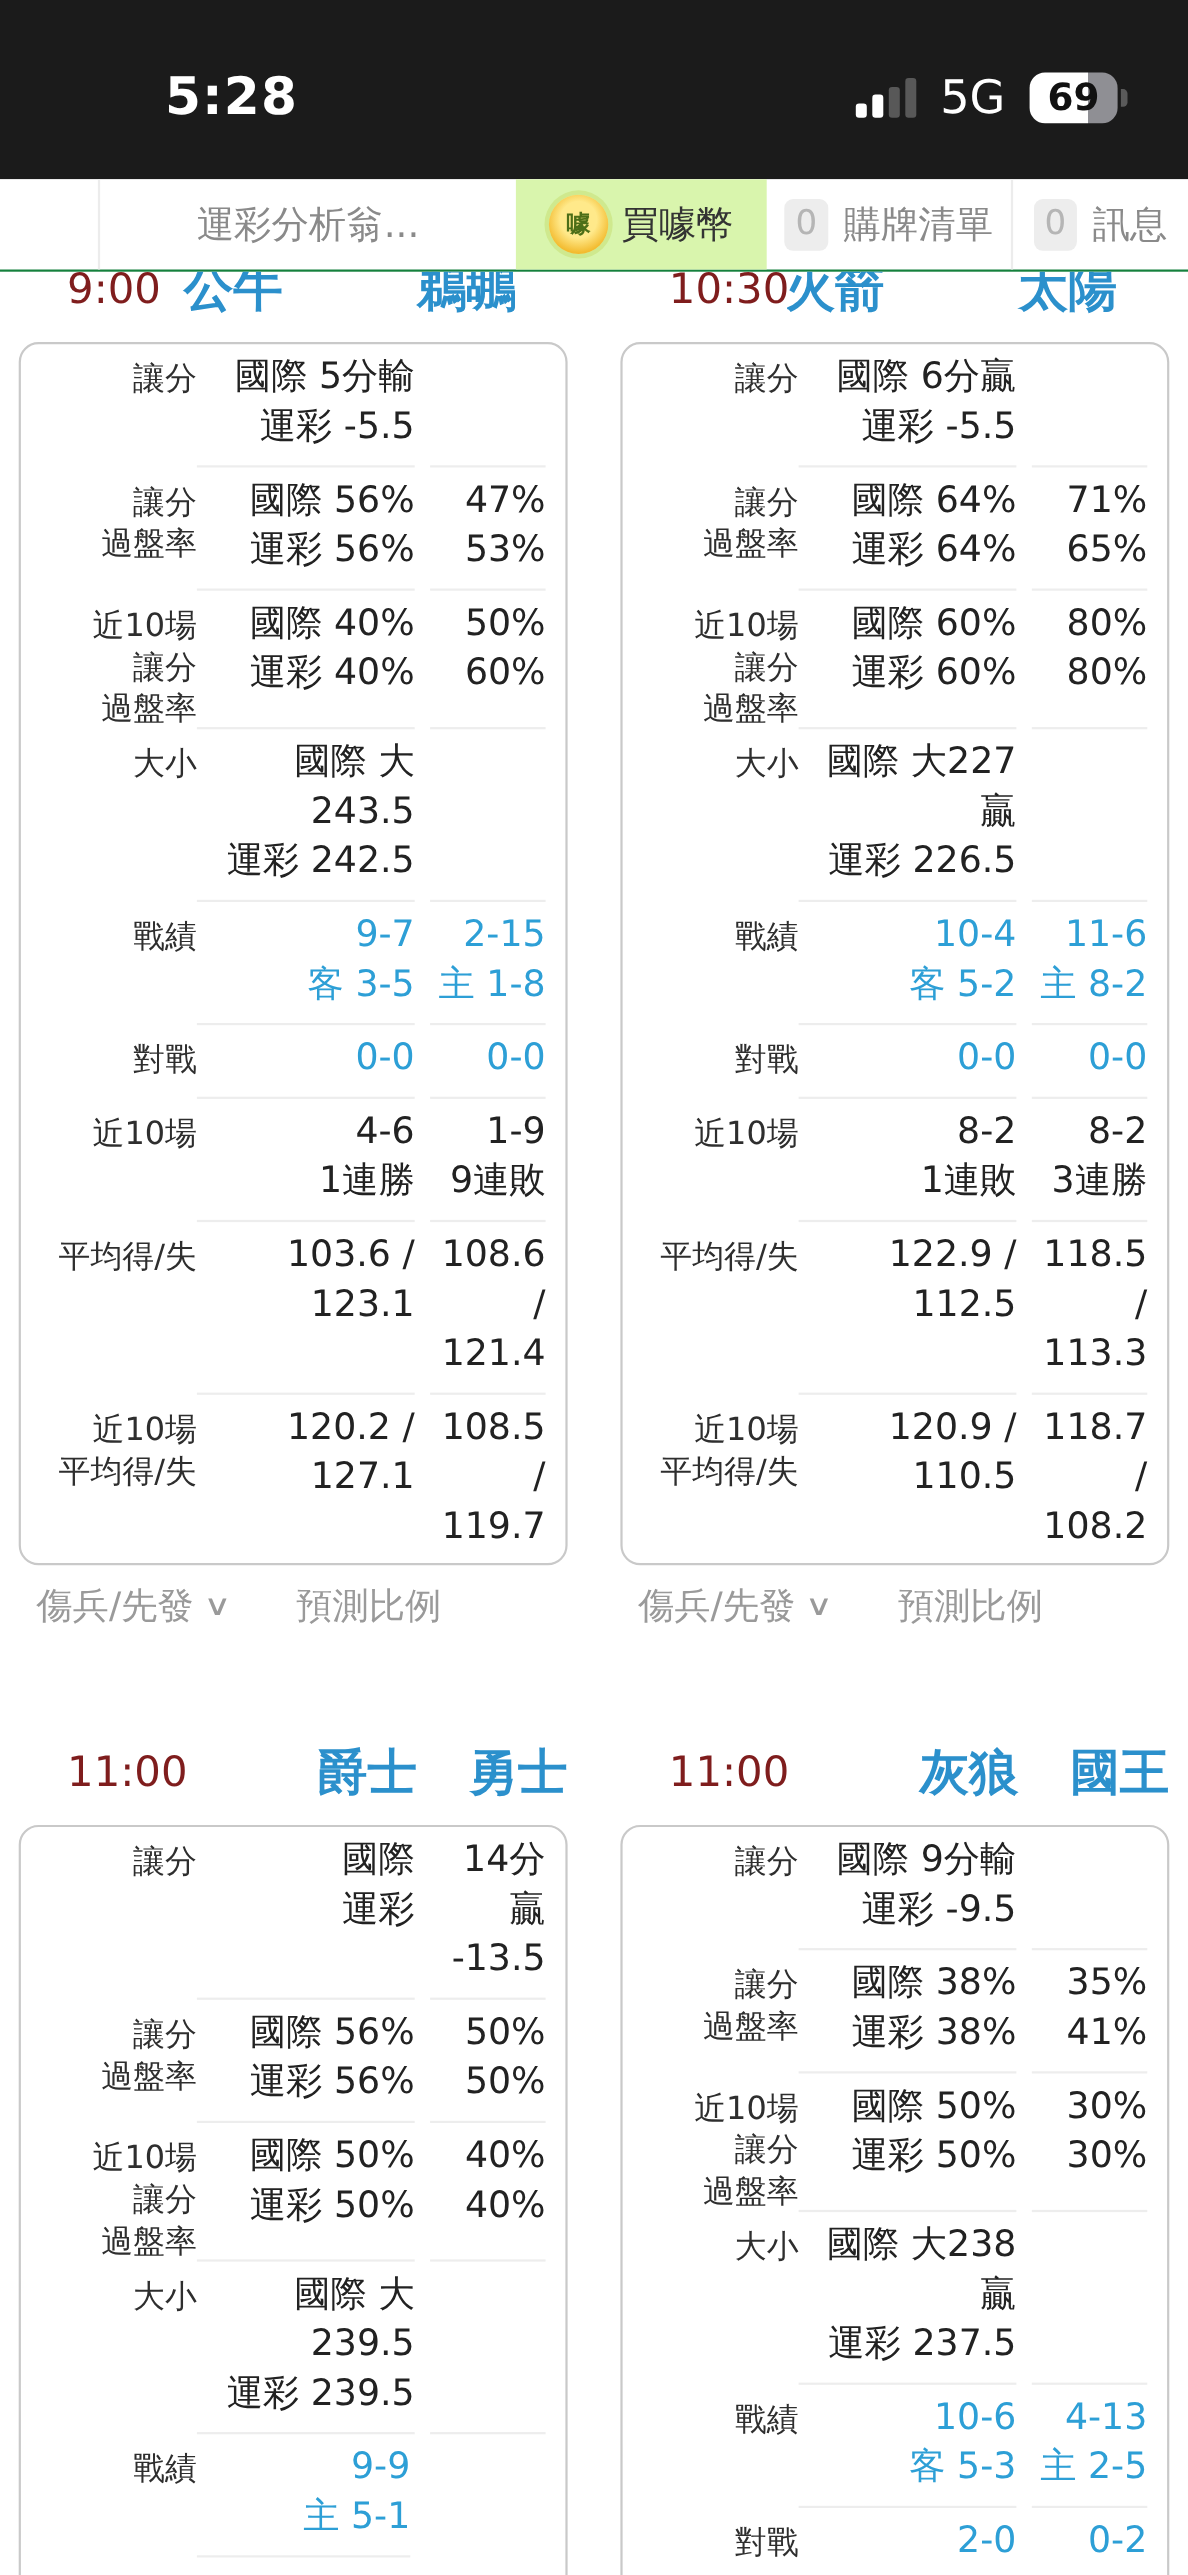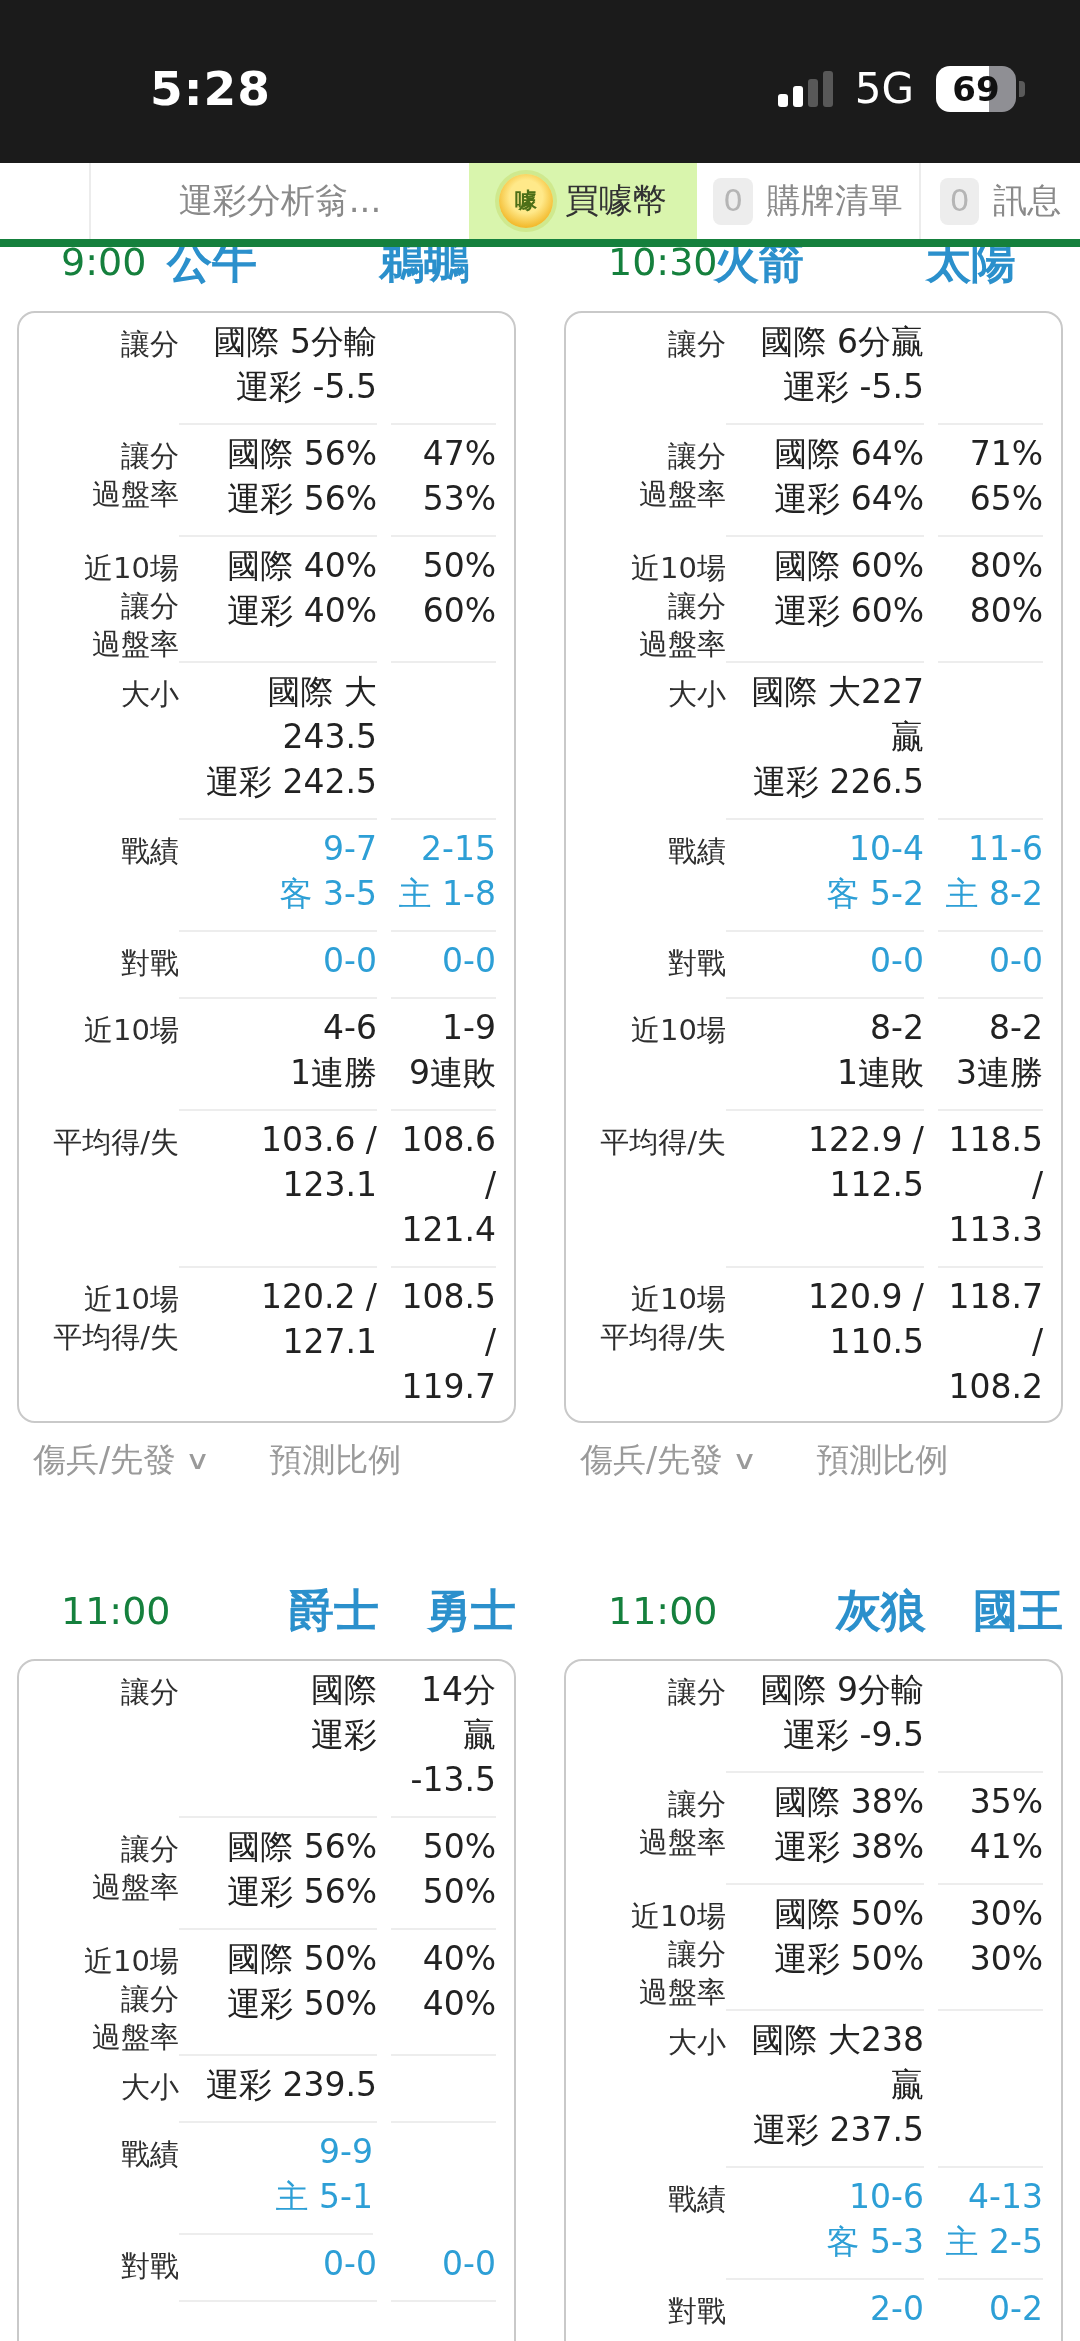--- a/index.html
+++ b/index.html
@@ -21,21 +21,21 @@
   .sb-net { font-size:42px; font-weight:500; }
   .batt { position:relative; width:80px; height:46px; border-radius:14px;
     background:linear-gradient(to right,#fff 0 66%,#8f8f94 66%);
     display:flex; align-items:center; justify-content:center; }
   .batt-num { font-size:34px; font-weight:bold; color:#111; }
   .batt-nub { position:absolute; right:-9px; top:15px; width:6px; height:16px;
     background:#5a5a5a; border-radius:0 4px 4px 0; }
 
   
   .nav { height:84px; display:flex; align-items:stretch; background:#fff;
-    border-bottom:8px solid #15803d; font-size:34px; color:#8a8a8a; }
+    border-bottom:2px solid #15803d; font-size:34px; color:#8a8a8a; }
   .nav > div { display:flex; align-items:center; justify-content:center; }
   .nav-back { width:91px; border-right:2px solid #ececec; }
   .nav-title { width:378px; }
   .nav-buy { width:228px; background:#d9f5ad; color:#333; gap:12px; font-weight:500; }
   .coin { width:54px; height:54px; border-radius:50%;
     background:radial-gradient(circle at 50% 42%, #ffe98a 0 40%, #f3bc31 72%, #e3a31f);
     box-shadow:0 0 0 4px #cfe98e; display:flex; align-items:center; justify-content:center; }
   .coin span { font-size:22px; font-weight:bold; color:#4c6e17; }
   .nav-cart { width:222px; gap:14px; }
   .nav-msg { flex:1; border-left:2px solid #ececec; gap:14px; }
@@ -46,21 +46,21 @@
   .content { padding:0 17px; }
   .section { display:grid; grid-template-columns:1fr 1fr; column-gap:48px; }
   .section.s2 { margin-top:58px; }
 
   .match-header { display:grid; grid-template-columns:150px 212px 1fr;
     overflow:hidden; align-items:start; }
   .s1 .match-header { height:56px; }
   .s1 .match-header > div { line-height:62px; margin-top:-16px; }
   .s2 .match-header { height:96px;text-align:right; }
   .s2 .match-header > div { line-height:64px; margin-top:24px; }
-  .mh-time { font-size:38px; color:#15803d; padding-left:44px; }
+  .mh-time { font-size:38px; color:#7f1d1d; padding-left:44px; }
   .mh-team { font-size:45px; font-weight:bold; color:#2b90cc; }
 
   .card { border:2px solid #c9c9c9; border-radius:18px; background:#fff;
     margin-top:8px; overflow:hidden;text-align:right; }
   .card.partial { padding-bottom:70px; }
   .row { display:grid; grid-template-columns:146px 212px 1fr; padding-left:14px; }
   .row-label { font-size:29px; line-height:38px; color:#2e2e2e;
     padding-top:12px; white-space:pre-line; }
   .vcell { font-size:33px; line-height:45px; color:#222;
     padding-top:6px; padding-bottom:12px; }
@@ -375,20 +375,21 @@
               <span class="vline">運彩 50%</span>
             </div>
             <div class="vcell rt">
               <span class="vline">40%</span>
               <span class="vline">40%</span>
             </div>
           </div>
           <div class="row">
             <div class="row-label">大小</div>
             <div class="vcell mid">
+              <span class="vline">國際 大239.5</span>
               <span class="vline">運彩 239.5</span>
             </div>
             <div class="vcell rt"></div>
           </div>
           <div class="row link">
             <div class="row-label">戰績</div>
             <div class="vcell rt">
               <span class="vline">9-9</span>
               <span class="vline">主 5-1</span>
             </div>

